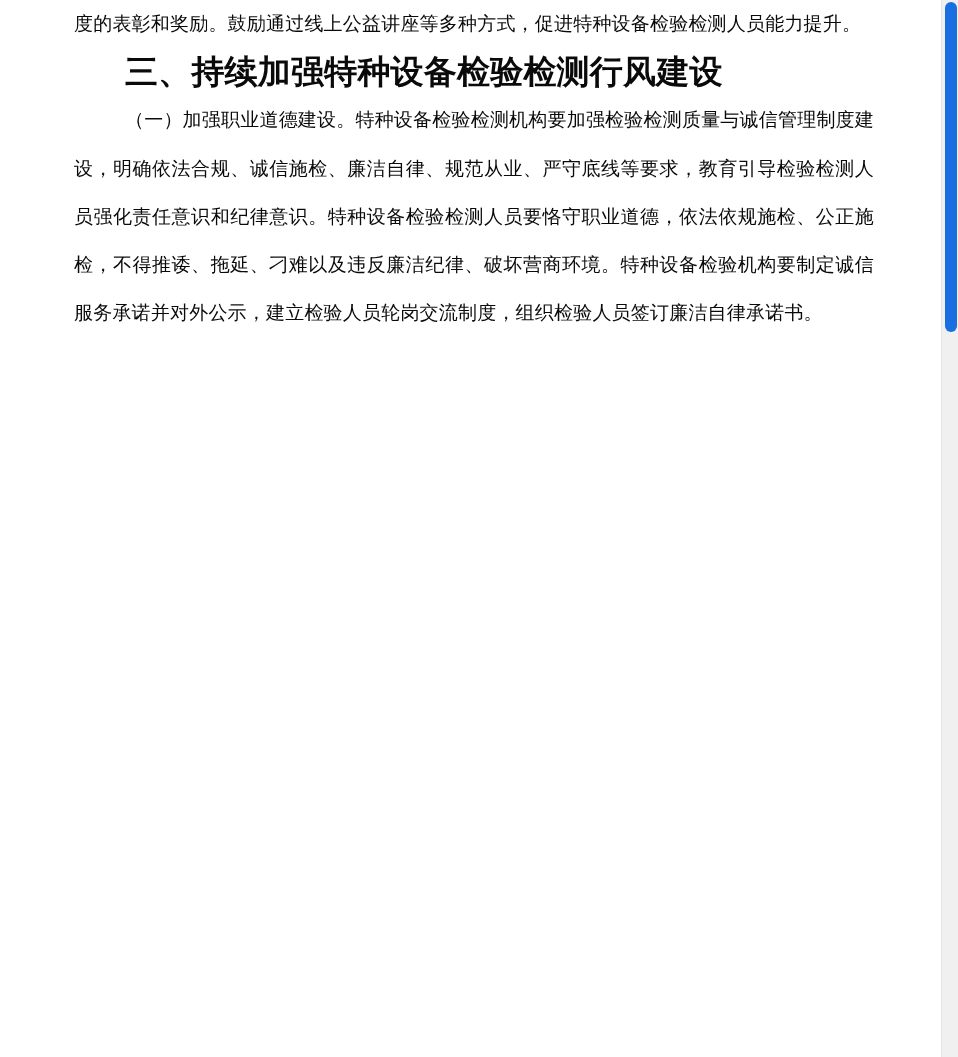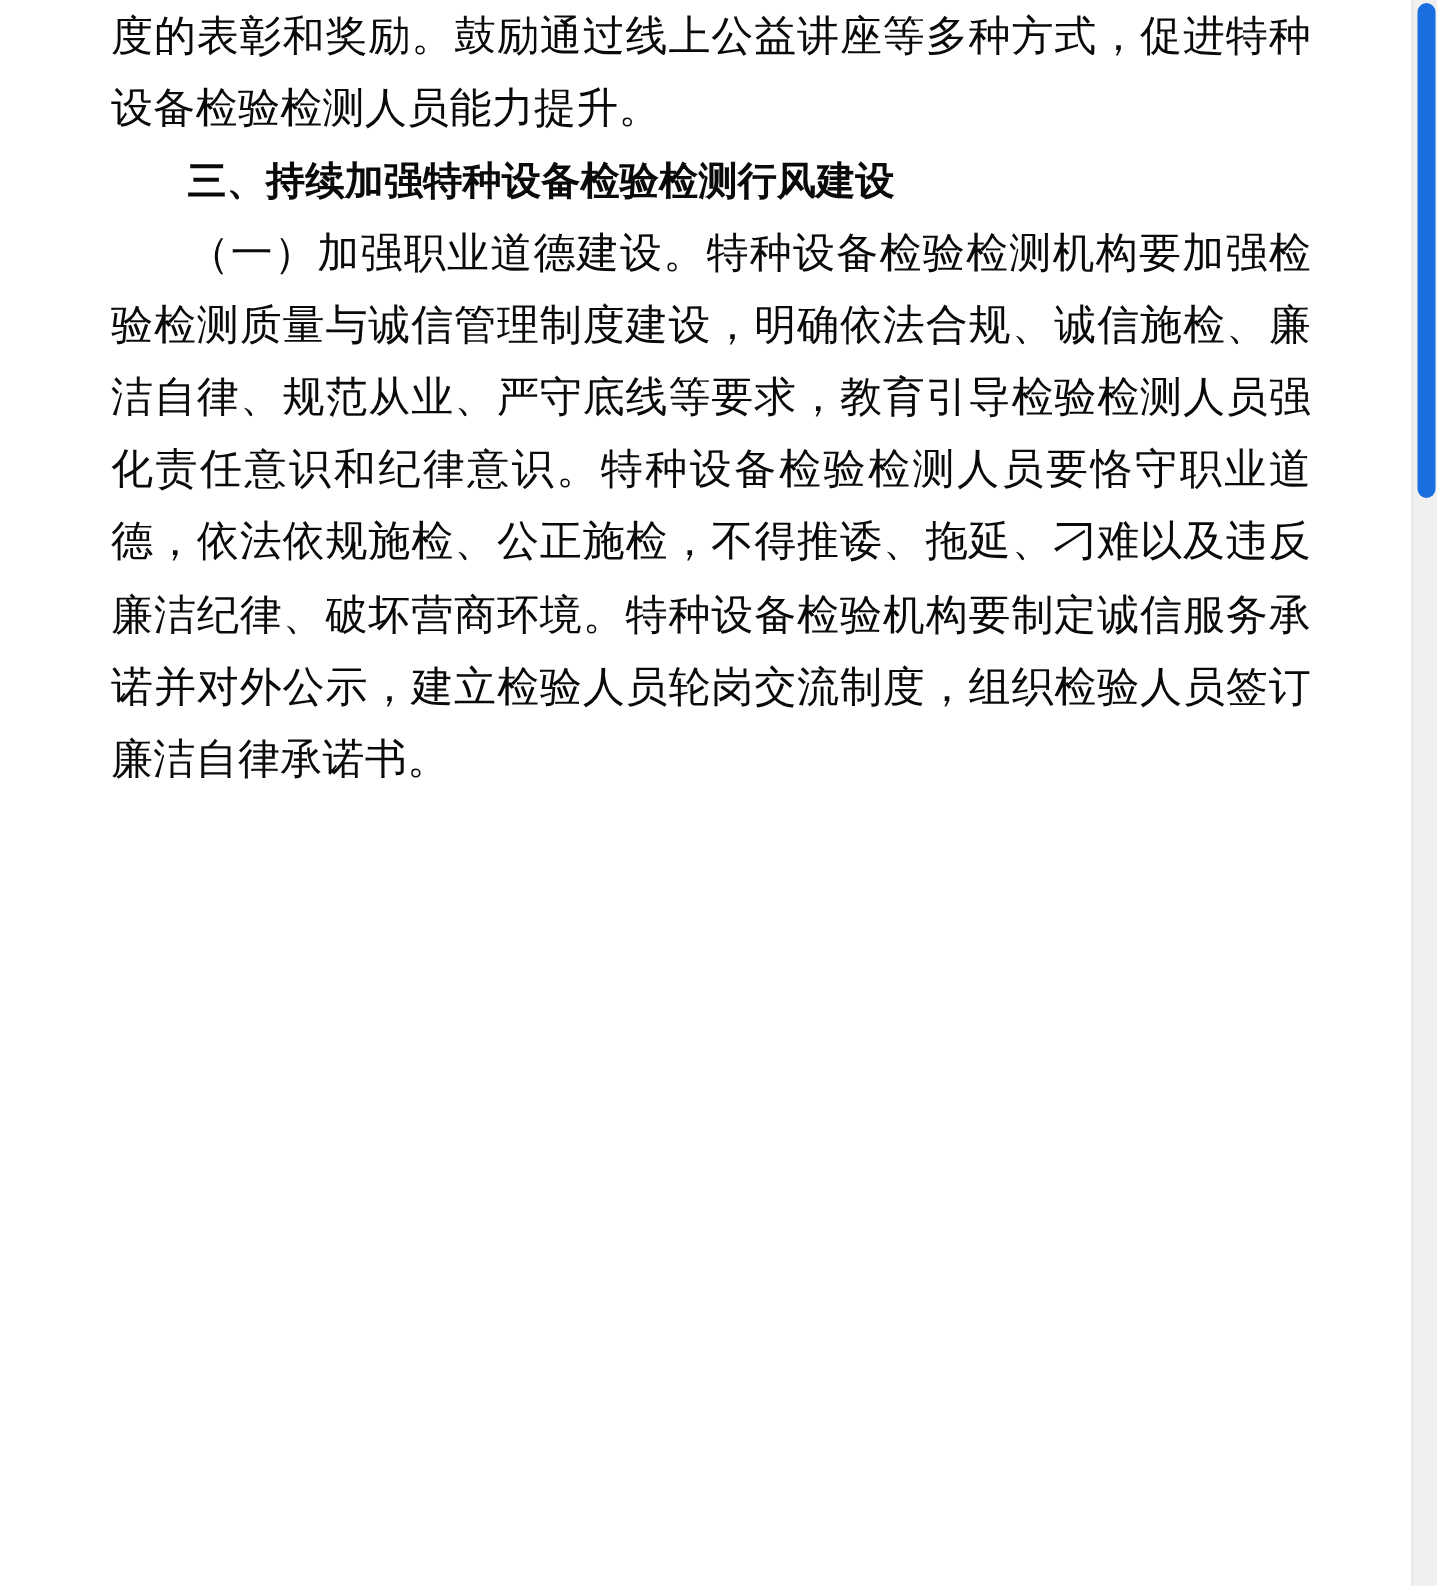--- a/index.html
+++ b/index.html
@@ -23,39 +23,39 @@
   .doc-body {
     position: absolute;
     left: 0;
     top: 0;
     width: 916px;
     padding: 0 42px 0 74px;
     box-sizing: border-box;
   }
   p.para {
     margin: 0;
-    font-size: 28px;
+    font-size: 19px;
     line-height: 48.2px;
     color: #0a0a0a;
     text-align: justify;
     text-justify: inter-ideograph;
     letter-spacing: 0.2px;
-    font-family: Liberation Sans, sans-serif;
+    font-family: Liberation Serif, serif;
   }
   p.indent {
     text-indent: 51px;
   }
   p.cont {
     text-indent: 0;
   }
   p.heading {
     text-indent: 51px;
     font-weight: bold;
     font-family: "Liberation Sans", "DejaVu Sans", sans-serif;
-    font-size: 26px;
+    font-size: 33px;
   }
   .scrollbar-track {
     position: absolute;
     right: 0;
     top: 0;
     width: 16px;
     height: 1057px;
     background: #f0f0f0;
     border-left: 1px solid #e2e2e2;
   }

